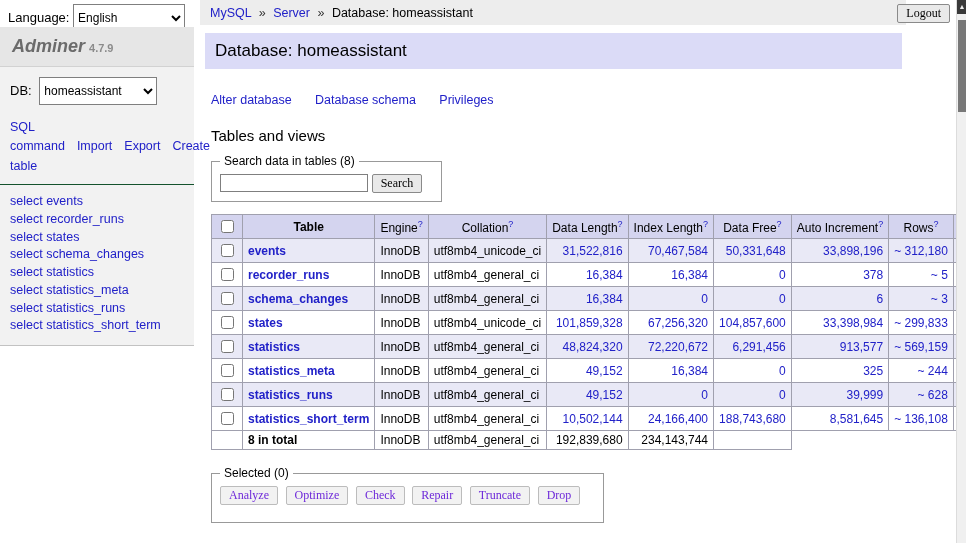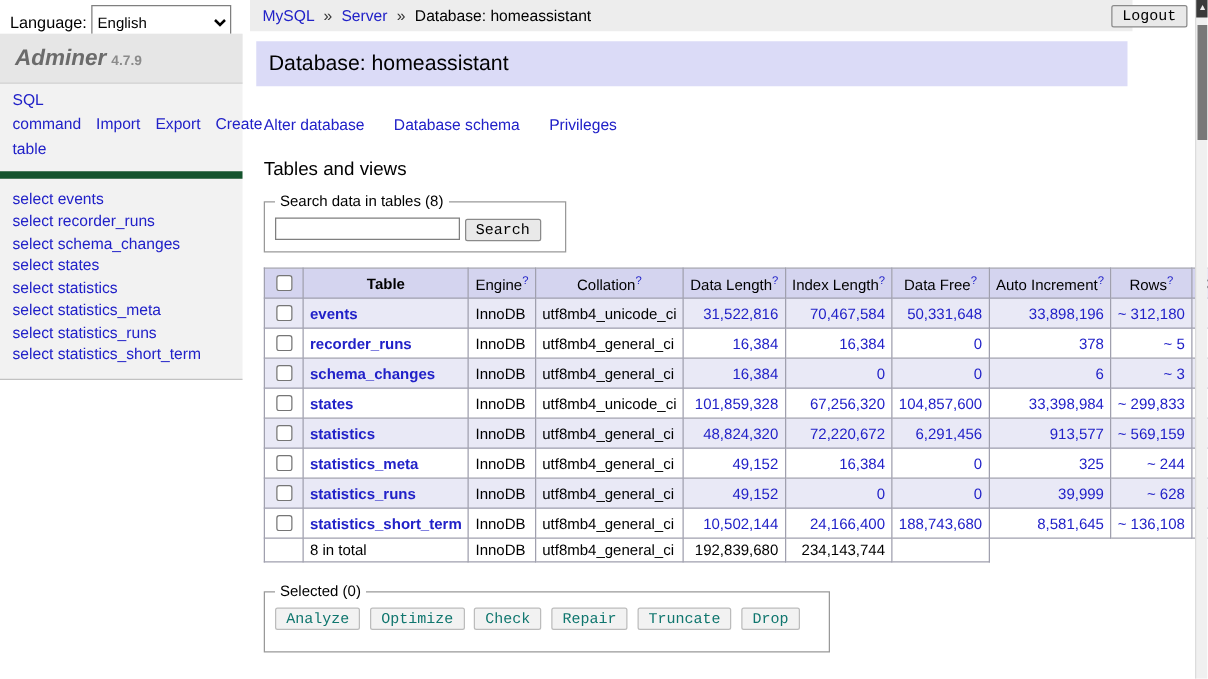--- a/index.html
+++ b/index.html
@@ -8,38 +8,38 @@
     width:966px; height:543px; overflow:hidden; position:relative;
     background:#fff; color:#000;
     font-family:"Liberation Sans", sans-serif; font-size:13px;
   }
   a { color:#2121c8; text-decoration:none; cursor:pointer; }
   select {
     font-family:"Liberation Sans", sans-serif; font-size:12px;
     border:1px solid #7f7f7f; background:#fff; height:28px;
   }
   button, input[type="submit"] {
-    font-family:Liberation Mono, monospace; font-size:12px;
+    font-family:Liberation Serif, serif; font-size:12px;
     padding:1px 8px; border:1px solid #8a8a8a; background:#e9e9e9;
     border-radius:2px; color:#000; cursor:pointer;
   }
-  button:disabled { color:#0f766e; border-color:#bcbcbc; background:#f2f2f2; cursor:default; }
+  button:disabled { color:#6d28d9; border-color:#bcbcbc; background:#f2f2f2; cursor:default; }
 
   
   .lang-bar { position:absolute; left:0; top:0; width:194px; height:27px; padding:4px 8px; background:#fff; }
   .lang-bar select { width:112px; }
 
   
   .sidebar { position:absolute; left:0; top:27px; width:194px; background:#f2f2f2; border-bottom:1px solid #c2c2c2; padding-bottom:4px; }
   .sidebar h1 { margin:0; padding:9px 12px; background:#e6e6e6; border-bottom:1px solid #d2d2d2;
                 font-size:18px; font-weight:bold; font-style:italic; color:#6b6b6b; }
   .sidebar h1 .version { font-size:11px; font-style:normal; color:#8b8b8b; margin-left:4px; }
   .db-row { padding:10px 10px 9px 10px; }
   .db-row select { width:118px; margin-left:4px; }
-  .action-links { padding:4px 10px 8px 10px; line-height:1.55; border-bottom:6px solid #14532d; font-size:12.5px; }
+  .action-links { padding:4px 10px 8px 10px; line-height:1.55; border-bottom:1px solid #14532d; font-size:12.5px; }
   .action-links a { margin-right:12px; }
   .table-links { padding:8px 10px 6px 10px; font-size:12.5px; }
   .table-links a { display:block; line-height:1.42; }
 
   
   .breadcrumb { position:absolute; left:200px; top:0; width:706px; height:25px; background:#ededed; padding:6px 10px; font-size:12.5px; }
   .breadcrumb .sep { color:#333; margin:0 4px; }
   .logout-btn { position:absolute; top:4px; right:16px; }
 
   
@@ -63,21 +63,21 @@
   .c-engine{ width:46px; }
   .c-coll  { width:98px; }
   .c-dlen  { width:70px; }
   .c-ilen  { width:72px; }
   .c-dfree { width:64px; }
   .c-ainc  { width:80px; }
   .c-rows  { width:56px; }
   .c-comm  { width:54px; }
   .num { text-align:right; }
   .name-link { font-weight:bold; }
-  .total-label { font-weight:normal; }
+  .total-label { font-weight:bold; }
 
   .selected-fieldset { margin-top:16px; }
   .btn-row { margin-bottom:9px; }
   .btn-row button { margin-right:4px; }
   .move-row { font-size:12.5px; }
   .move-row select { width:148px; margin:0 4px; }
   .move-row button { margin-right:4px; }
   .overwrite-wrap { margin-left:6px; }
 
   
@@ -102,28 +102,34 @@
   <span class="sep">»</span>
   <span>Database: homeassistant</span>
 </div>
 
 <button class="logout-btn">Logout</button>
 
 <div class="sidebar">
   <h1>
     <span>Adminer</span><span class="version">4.7.9</span>
   </h1>
+  <div class="db-row">
+    <span>DB:</span>
+    <select>
+      <option>homeassistant</option>
+    </select>
+  </div>
   <div class="action-links">
     <a href="#">SQL command</a><a href="#">Import</a><a href="#">Export</a><a href="#">Create table</a>
   </div>
   <div class="table-links">
     <a href="#">select events</a>
     <a href="#">select recorder_runs</a>
+    <a href="#">select states</a>
     <a href="#">select schema_changes</a>
-    <a href="#">select states</a>
     <a href="#">select statistics</a>
     <a href="#">select statistics_meta</a>
     <a href="#">select statistics_runs</a>
     <a href="#">select statistics_short_term</a>
   </div>
 </div>
 
 <div class="content">
   <h2 class="page-title">Database: homeassistant</h2>
 

